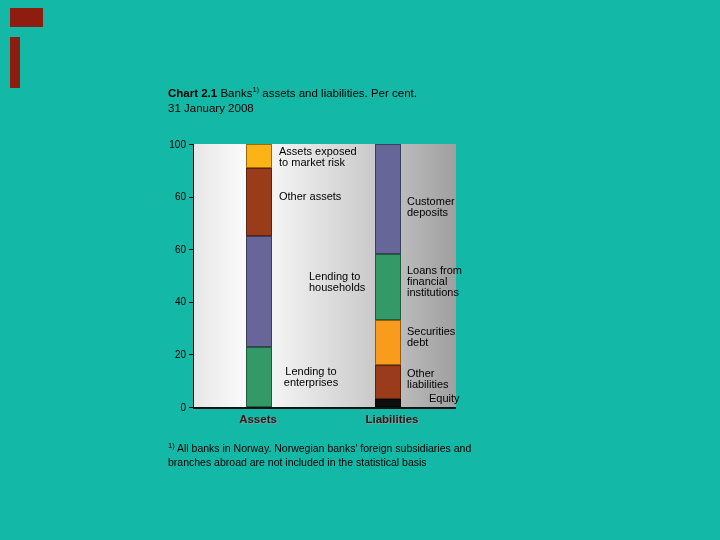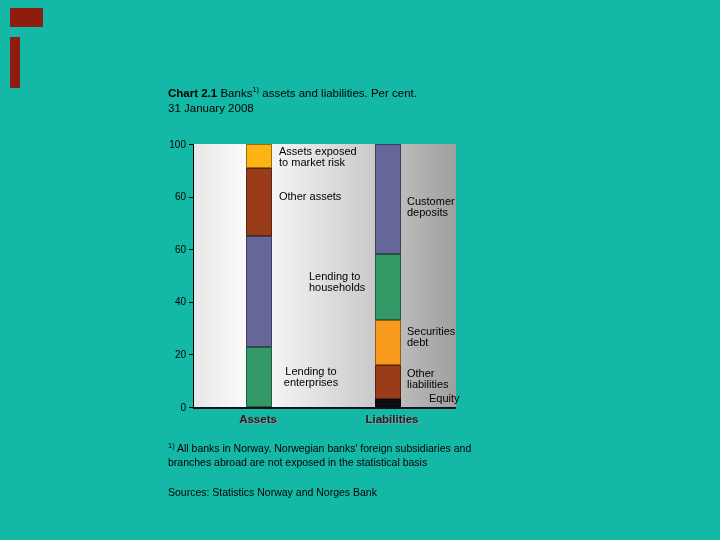--- a/index.html
+++ b/index.html
@@ -94,27 +94,27 @@
         <div class="seg" title="Securities debt: 17%" style="height: 44.71px; background: rgb(249, 155, 28);"></div>
         <div class="seg" title="Loans from financial institutions: 25%" style="height: 65.75px; background: rgb(51, 153, 102);"></div>
         <div class="seg" title="Customer deposits: 42%" style="height: 110.46px; background: rgb(102, 102, 153);"></div>
       </div>
   </div>
 
   <div class="ann ann-market">Assets exposed to market risk</div>
   <div class="ann ann-other-assets">Other assets</div>
   <div class="ann ann-cust-dep">Customer deposits</div>
   <div class="ann ann-lend-house">Lending to households</div>
+  <div class="ann ann-loans-fin">Loans from financial institutions</div>
   <div class="ann ann-sec-debt">Securities debt</div>
   <div class="ann ann-lend-ent">Lending to enterprises</div>
   <div class="ann ann-other-liab">Other liabilities</div>
   <div class="ann ann-equity">Equity</div>
 
   <div class="cat-label cat-assets">Assets</div>
   <div class="cat-label cat-liab">Liabilities</div>
 
   <div class="footnote">
-    <sup>1)</sup><span> All banks in Norway. Norwegian banks' foreign subsidiaries and branches abroad are not exposed in the statistical basis</span>
+    <sup>1)</sup><span> All banks in Norway. Norwegian banks' foreign subsidiaries and branches abroad are not included in the statistical basis</span>
   </div>
 
-  <div class="sources">Sources: Statistics Norway and Norges Bank</div>
 
 </div>
 
 </body></html>

